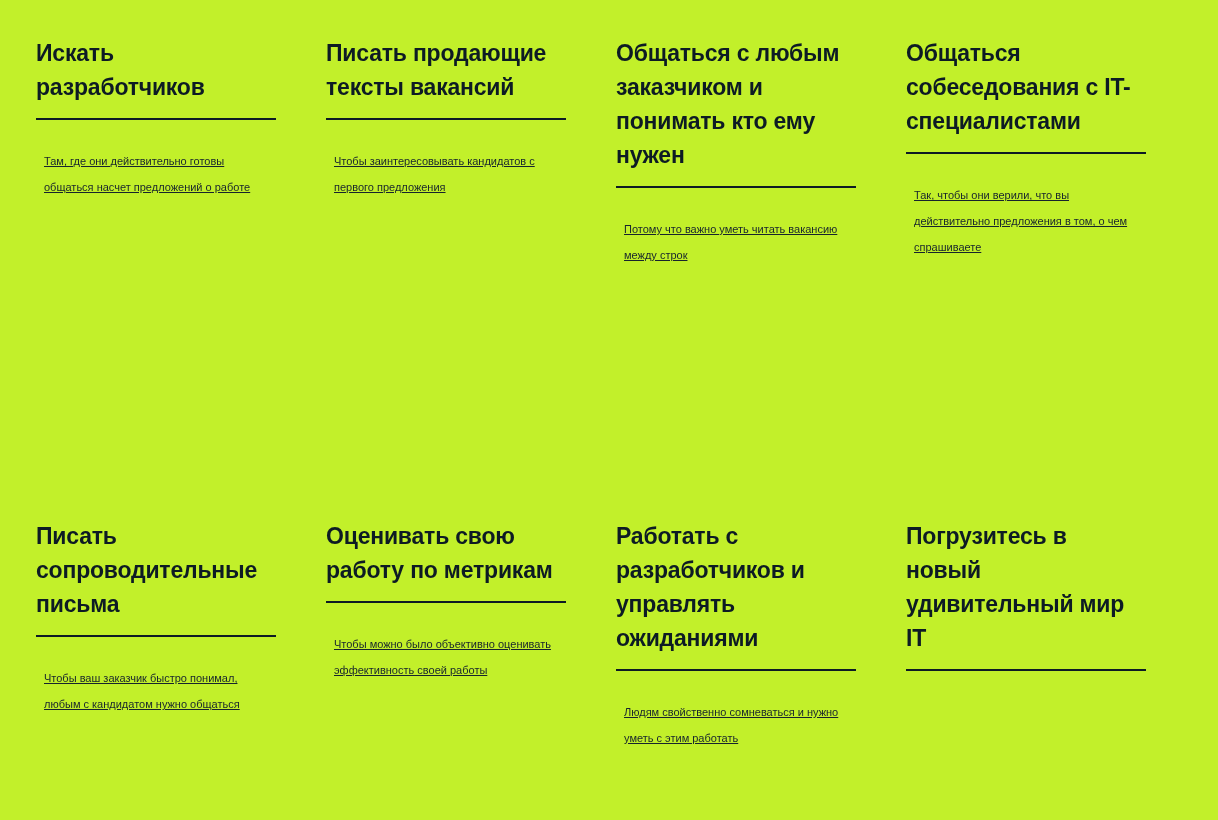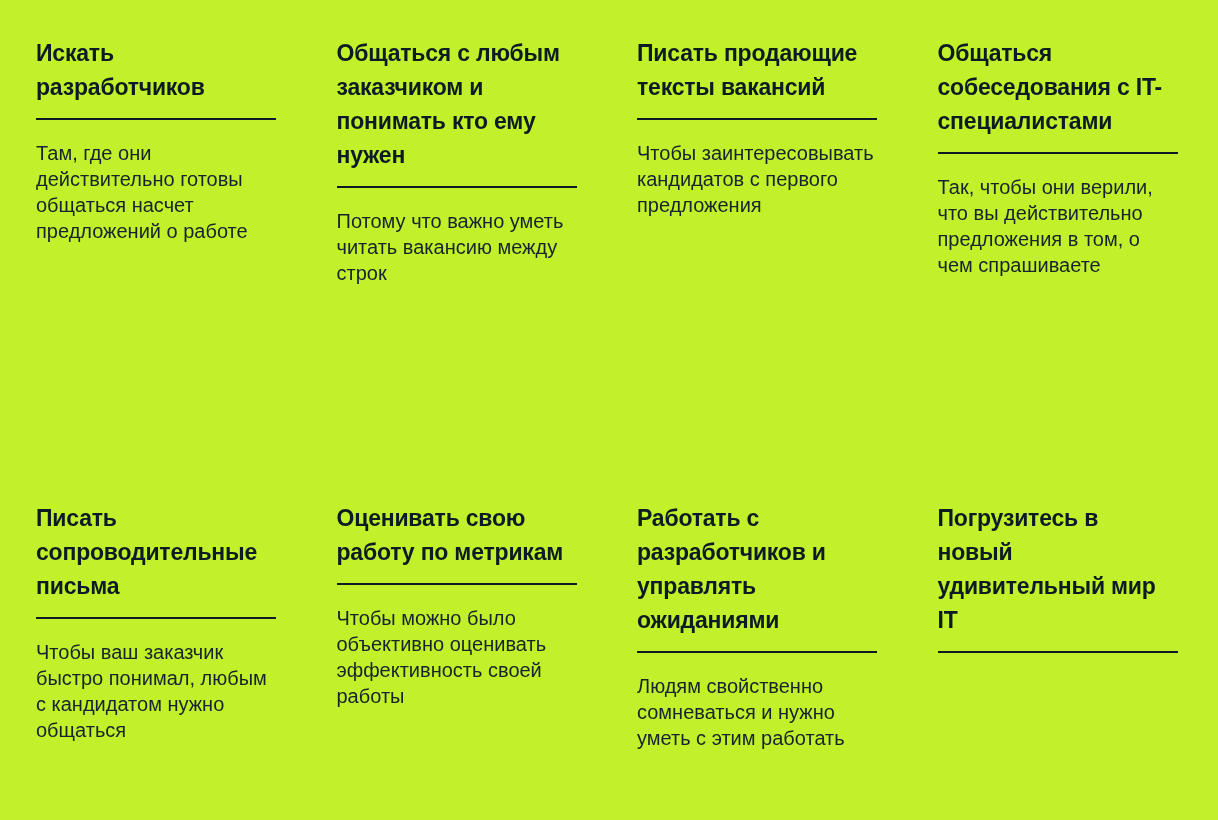--- a/index.html
+++ b/index.html
@@ -18,20 +18,21 @@
     position: relative;
     width: 1218px;
     height: 820px;
     box-sizing: border-box;
     padding: 36px 40px 0 36px;
     display: grid;
     grid-template-columns: repeat(4, 1fr);
     grid-template-rows: 465px 355px;
     column-gap: 60px;
     row-gap: 0;
+    gap: 18px;
   }
   .card {
     display: flex;
     flex-direction: column;
     align-items: stretch;
     width: 240px;
   }
   .card-title {
     font-size: 23px;
     line-height: 34px;
@@ -41,49 +42,50 @@
     color: #0d1b24;
     max-width: 245px;
   }
   .divider {
     height: 2px;
     background: #0d1b24;
     margin: 14px 0 20px 0;
     width: 240px;
   }
   .card-desc {
-    font-size: 20px;
+    font-size: 11px;
     line-height: 26px;
-    margin: 0;
+    margin: 8px;
     color: #17242d;
     max-width: 240px;
     font-weight: 400;
+    text-decoration: underline;
   }
 </style>
 </head>
 <body>
 
 <div class="grid">
 
   <div class="card">
     <h3 class="card-title">Искать разработчиков</h3>
     <div class="divider"></div>
     <p class="card-desc">Там, где они действительно готовы общаться насчет предложений о работе</p>
   </div>
 
   <div class="card">
+    <h3 class="card-title">Писать продающие тексты вакансий</h3>
+    <div class="divider"></div>
+    <p class="card-desc">Чтобы заинтересовывать кандидатов с первого предложения</p>
+  </div>
+
+  <div class="card">
     <h3 class="card-title">Общаться с любым заказчиком и понимать кто ему нужен</h3>
     <div class="divider"></div>
     <p class="card-desc">Потому что важно уметь читать вакансию между строк</p>
-  </div>
-
-  <div class="card">
-    <h3 class="card-title">Писать продающие тексты вакансий</h3>
-    <div class="divider"></div>
-    <p class="card-desc">Чтобы заинтересовывать кандидатов с первого предложения</p>
   </div>
 
   <div class="card">
     <h3 class="card-title">Общаться собеседования с IT-специалистами</h3>
     <div class="divider"></div>
     <p class="card-desc">Так, чтобы они верили, что вы действительно предложения в том, о чем спрашиваете</p>
   </div>
 
   <div class="card">
     <h3 class="card-title">Писать сопроводительные письма</h3>

